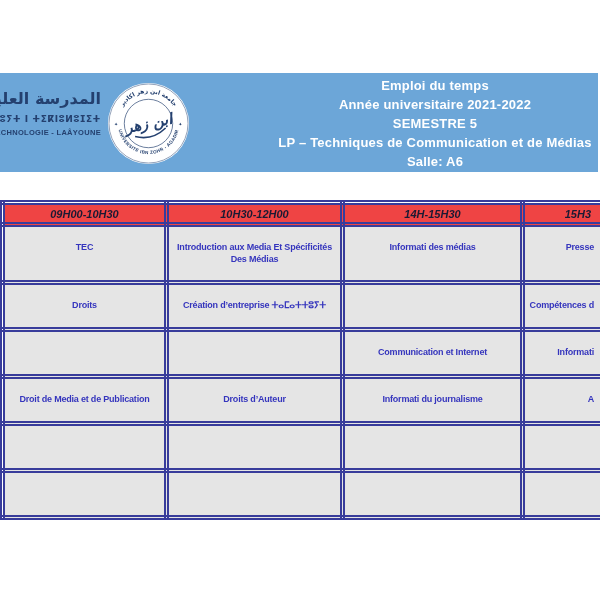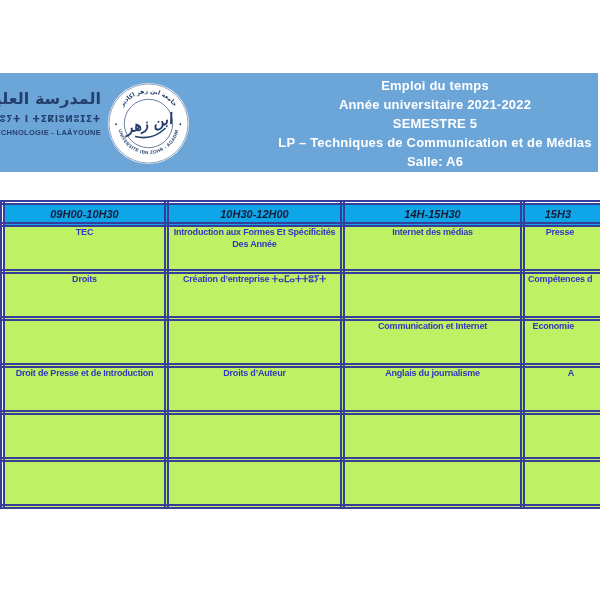--- a/index.html
+++ b/index.html
@@ -58,43 +58,43 @@
 
   
   .table-wrap { position: absolute; left: 0; top: 200px; width: 700px; }
   table {
     table-layout: fixed;
     width: 700px;
     border-collapse: collapse;
   }
   th, td { border: 5px double #383C9B; }
   th {
-    background: #0ea5e9;
+    background: #ef4444;
     color: #1A1A33;
     font-size: 11px;
     font-style: italic;
     font-weight: bold;
     height: 22px;
     padding: 2px 0;
     text-align: center;
   }
   td {
-    background: #bef264;
+    background: #e5e5e5;
     color: #3535BD;
     font-size: 9px;
     font-weight: bold;
     letter-spacing: -0.2px;
     line-height: 1.3;
     text-align: center;
     vertical-align: top;
     height: 47px;
-    padding: 0 3px;
-  }
-  
-  .frag { width: 46px; text-align: right; white-space: nowrap; }
+    padding: 15px 3px;
+  }
+  
+  .frag { width: 66px; text-align: right; white-space: nowrap; }
   th .frag { margin-top: 1px; }
 </style>
 </head>
 <body>
 
 <div class="banner">
 
   <div class="logo-text">
     <div class="ar">المدرسة العليا للتكنولو</div>
     <div class="tf">ⵜⵉⵏⵎⵍ ⵜⴰⵎⴰⵜⵜⵓⵢⵜ ⵏ ⵜⵉⴽⵏⵓⵍⵓⵊⵉⵜ</div>
@@ -146,46 +146,46 @@
         <th>10H30-12H00</th>
         <th>14H-15H30</th>
         <th>
           <div class="frag">15H3</div>
         </th>
       </tr>
     </thead>
     <tbody>
       <tr>
         <td>TEC</td>
-        <td>Introduction aux Formes Et Spécificités Des Année</td>
-        <td>Internet des médias</td>
+        <td>Introduction aux Media Et Spécificités Des Médias</td>
+        <td>Informati des médias</td>
         <td>
             <div class="frag">Presse</div>
           </td>
       </tr>
       <tr>
         <td>Droits</td>
         <td>Création d’entreprise ⵜⴰⵎⴰⵜⵜⵓⵢⵜ</td>
         <td></td>
         <td>
             <div class="frag">Compétences d</div>
           </td>
       </tr>
       <tr>
         <td></td>
         <td></td>
         <td>Communication et Internet</td>
         <td>
-            <div class="frag">Economie</div>
-          </td>
-      </tr>
-      <tr>
-        <td>Droit de Presse et de Introduction</td>
+            <div class="frag">Informati</div>
+          </td>
+      </tr>
+      <tr>
+        <td>Droit de Media et de Publication</td>
         <td>Droits d’Auteur</td>
-        <td>Anglais du journalisme</td>
+        <td>Informati du journalisme</td>
         <td>
             <div class="frag">A</div>
           </td>
       </tr>
       <tr>
         <td></td>
         <td></td>
         <td></td>
         <td>
             <div class="frag"></div>

